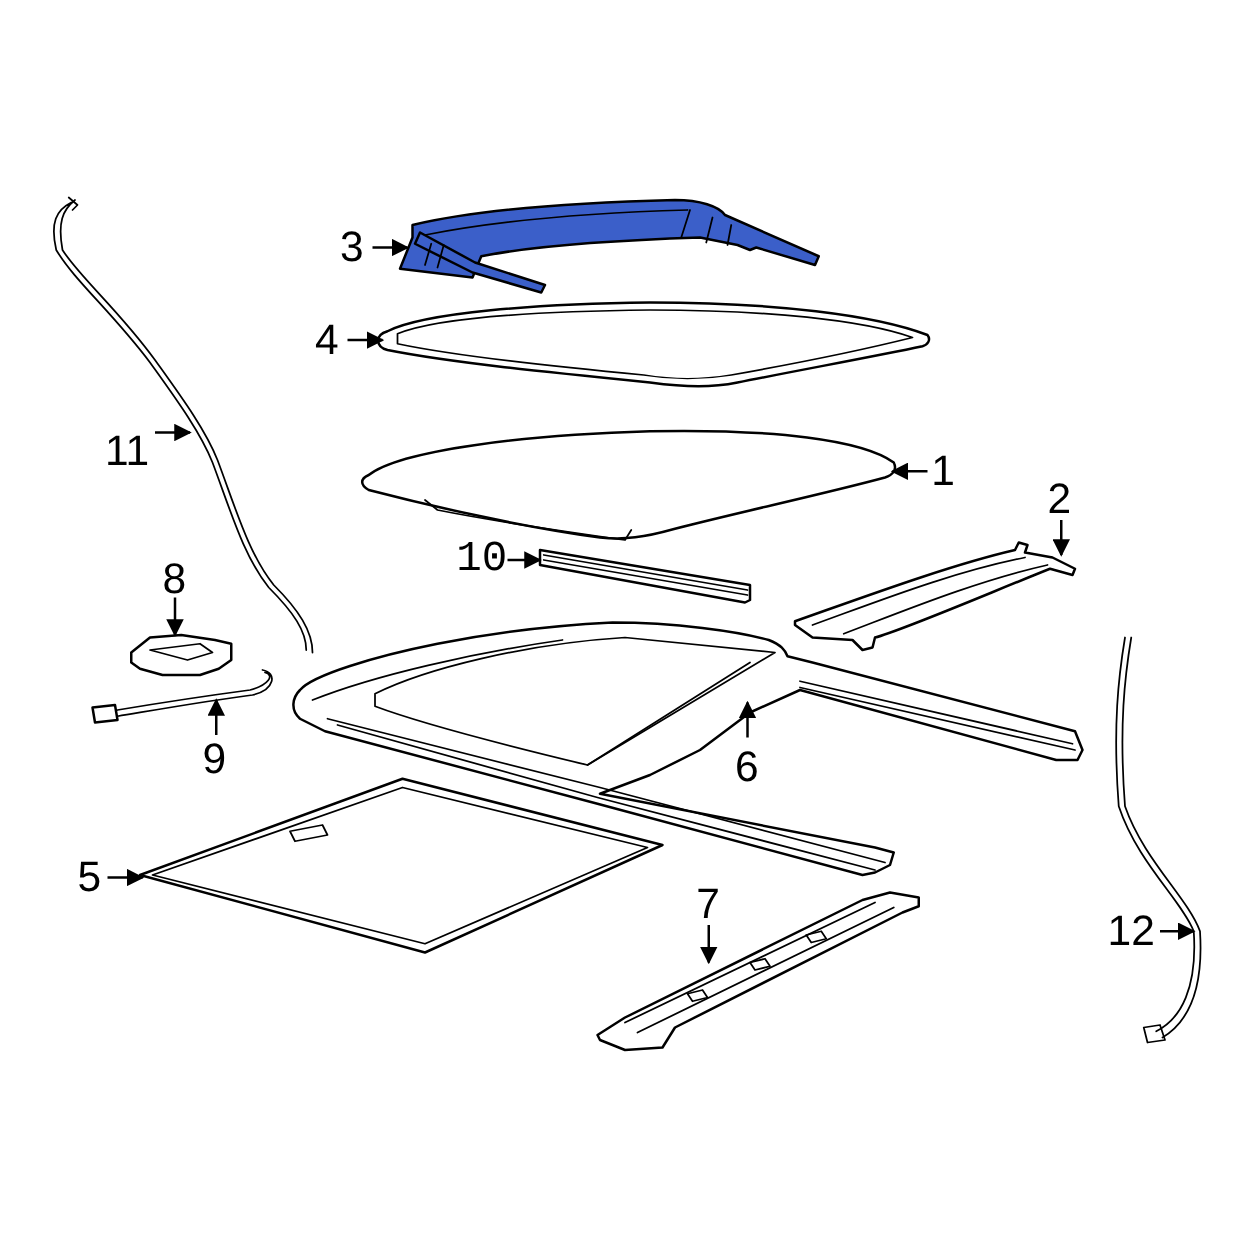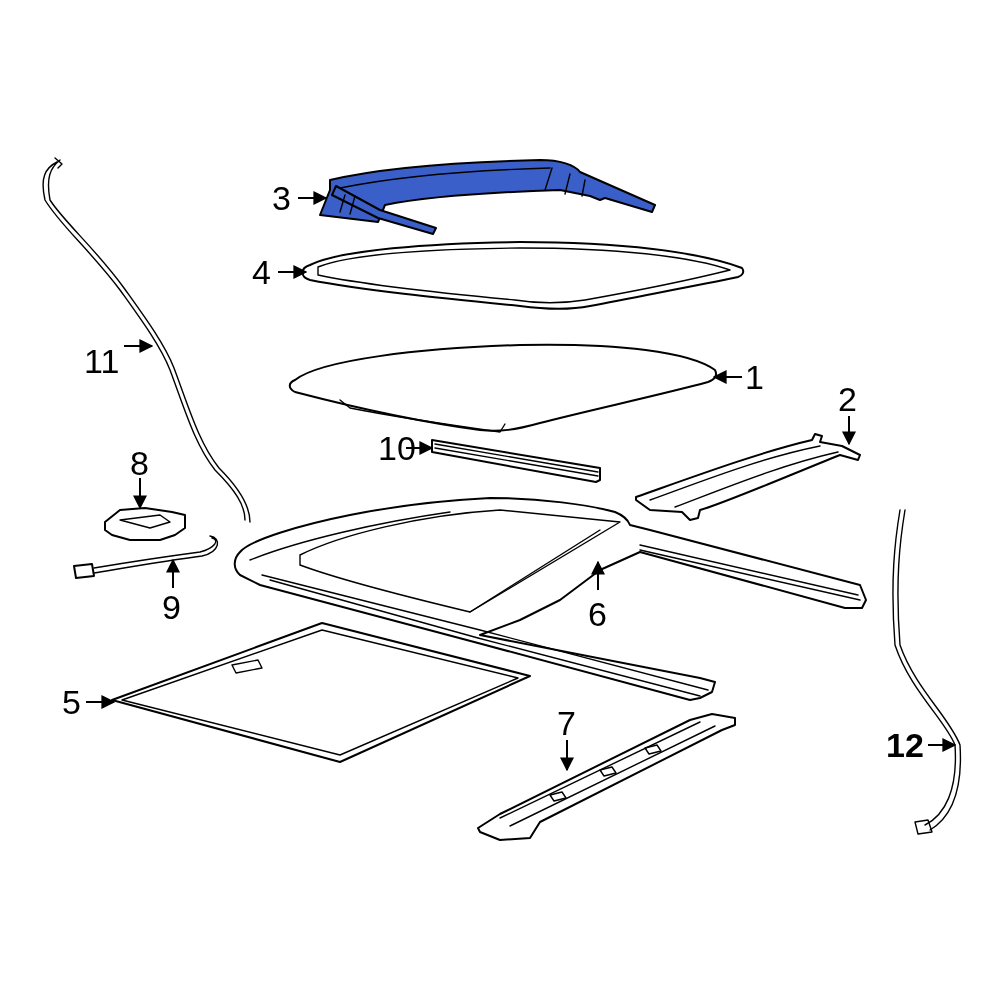--- a/index.html
+++ b/index.html
@@ -103,21 +103,21 @@
   <line class="arrow" x1="598" y1="590" x2="598" y2="562" marker-end="url(#ah)"></line>
   <line class="arrow" x1="86" y1="702" x2="114" y2="702" marker-end="url(#ah)"></line>
   <line class="arrow" x1="567" y1="740" x2="567" y2="770" marker-end="url(#ah)"></line>
   <line class="arrow" x1="928" y1="745" x2="955" y2="745" marker-end="url(#ah)"></line>
 </svg>
 
 <div class="callout" style="left:272px;top:181px;">3</div>
 <div class="callout" style="left:252px;top:255px;">4</div>
 <div class="callout" style="left:745px;top:360px;">1</div>
 <div class="callout" style="left:838px;top:382px;">2</div>
-<div class="callout" style="left:378px;top:431px;">10</div>
+<div class="callout" style="left:365px;top:431px;font-family:Liberation Mono, monospace;">10</div>
 <div class="callout" style="left:84px;top:329px;margin-top:15px;">11</div>
 <div class="callout" style="left:130px;top:446px;">8</div>
 <div class="callout" style="left:162px;top:590px;">9</div>
 <div class="callout" style="left:588px;top:597px;">6</div>
 <div class="callout" style="left:62px;top:685px;">5</div>
 <div class="callout" style="left:557px;top:706px;">7</div>
-<div class="callout" style="left:886px;top:728px;font-weight:bold;">12</div>
+<div class="callout" style="left:886px;top:728px;">12</div>
 </div>
 
 </body></html>

